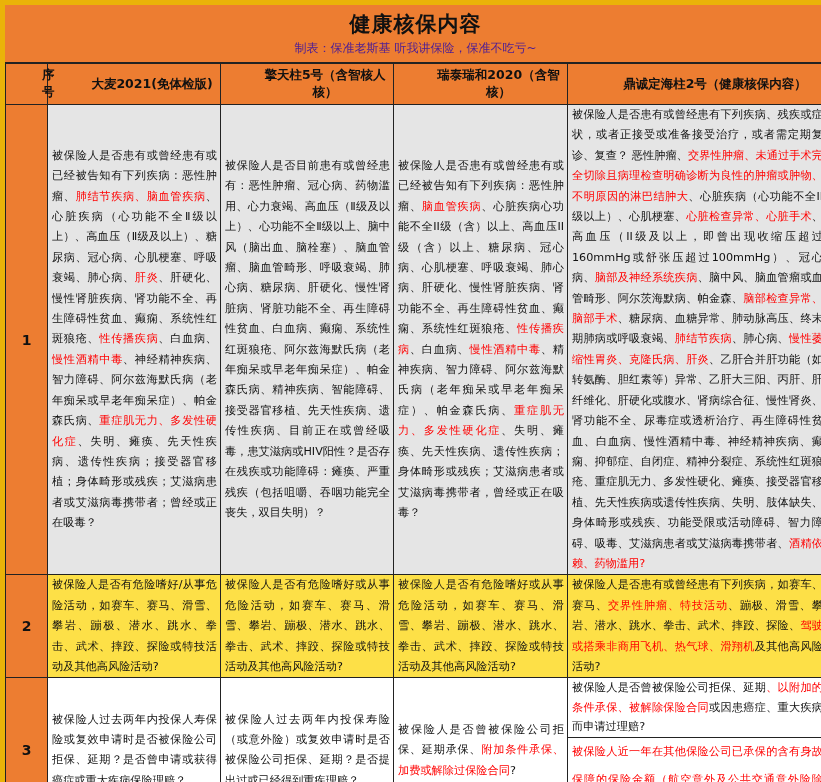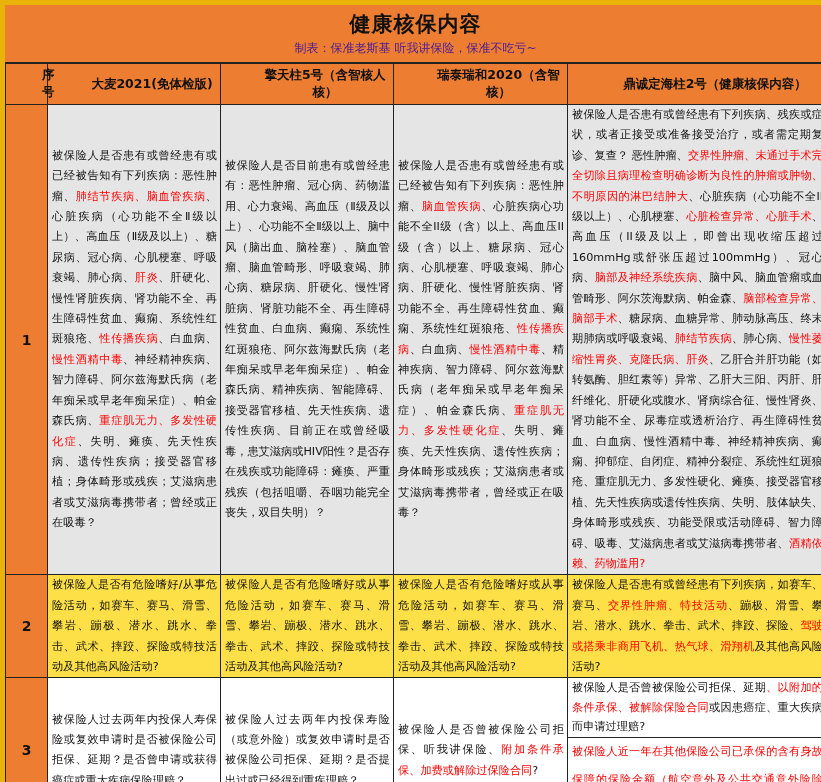--- a/index.html
+++ b/index.html
@@ -59,21 +59,21 @@
       <td class="idx">2</td>
       <td class="cell"><span>被保险人是否有危险嗜好/从事危险活动，如赛车、赛马、滑雪、攀岩、蹦极、潜水、跳水、拳击、武术、摔跤、探险或特技活动及其他高风险活动?</span></td>
       <td class="cell"><span>被保险人是否有危险嗜好或从事危险活动，如赛车、赛马、滑雪、攀岩、蹦极、潜水、跳水、拳击、武术、摔跤、探险或特技活动及其他高风险活动?</span></td>
       <td class="cell"><span>被保险人是否有危险嗜好或从事危险活动，如赛车、赛马、滑雪、攀岩、蹦极、潜水、跳水、拳击、武术、摔跤、探险或特技活动及其他高风险活动?</span></td>
       <td class="cell"><span>被保险人是否患有或曾经患有下列疾病，如赛车、赛马、</span><span class="red">交界性肿瘤、特技活动</span><span>、蹦极、滑雪、攀岩、潜水、跳水、拳击、武术、摔跤、探险、</span><span class="red">驾驶或搭乘非商用飞机、热气球、滑翔机</span><span>及其他高风险活动?</span></td>
     </tr>
     <tr class="r3">
       <td class="idx">3</td>
       <td class="cell"><span>被保险人过去两年内投保人寿保险或复效申请时是否被保险公司拒保、延期？是否曾申请或获得癌症或重大疾病保险理赔？</span></td>
       <td class="cell"><span>被保险人过去两年内投保寿险（或意外险）或复效申请时是否被保险公司拒保、延期？是否提出过或已经得到重疾理赔？</span></td>
-      <td class="cell"><span>被保险人是否曾被保险公司拒保、听我讲保险、</span><span class="red">附加条件承保、加费或解除过保险合同</span><span>?</span></td>
+      <td class="cell"><span>被保险人是否曾被保险公司拒保、延期承保、</span><span class="red">附加条件承保、加费或解除过保险合同</span><span>?</span></td>
       <td class="cell split">
         <div class="split-top"><span>被保险人是否曾被保险公司拒保、延期</span><span class="red">、以附加的条件承保、被解除保险合同</span><span>或因患癌症、重大疾病而申请过理赔?</span></div>
         <div class="split-bot"><span class="red">被保险人近一年在其他保险公司已承保的含有身故保障的保险金额（航空意外及公共交通意外险除外）是否累计超过300万元?</span></div>
       </td>
     </tr>
 
   </tbody>
     </table>
 
 </div>

